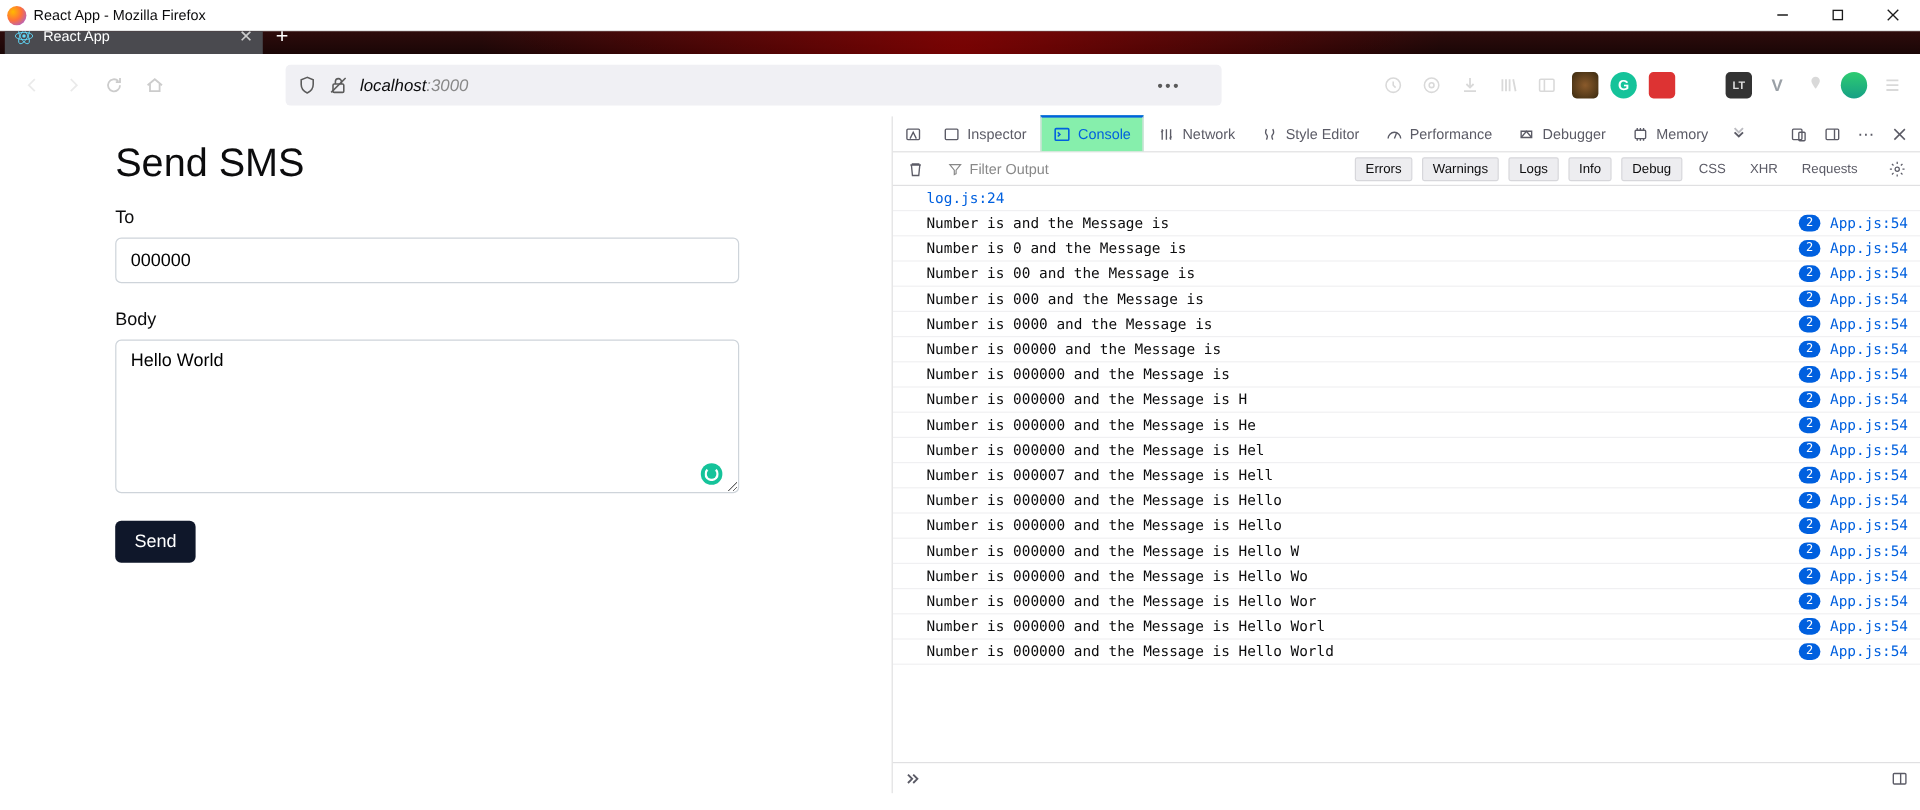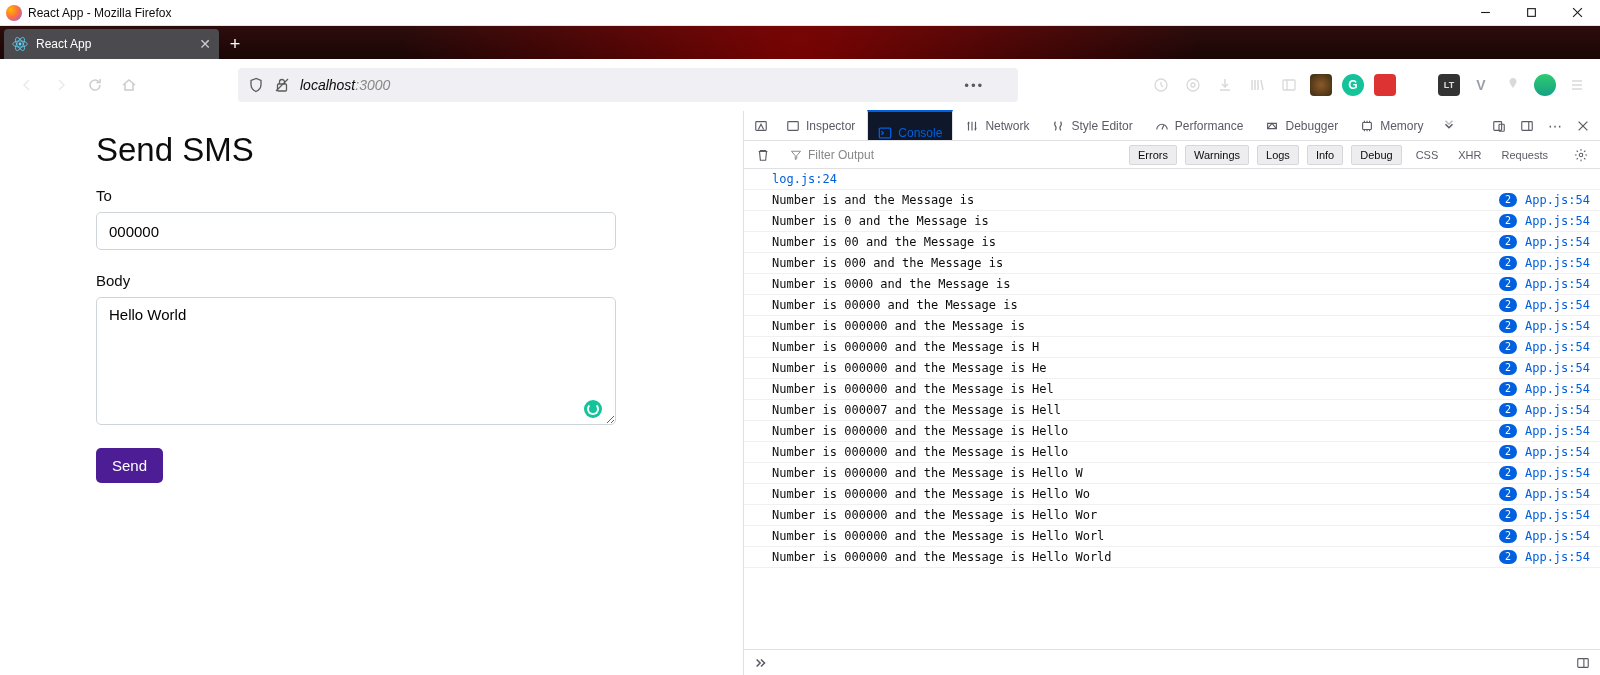--- a/index.html
+++ b/index.html
@@ -8,21 +8,21 @@
     
     .titlebar { height: 26px; display: flex; align-items: center; justify-content: space-between; padding: 0 0 0 6px; background: #fff; border-bottom: 1px solid #e5e5e5; }
     .titlebar-left { display: flex; align-items: center; gap: 6px; }
     .ff-logo { width: 16px; height: 16px; border-radius: 50%; background: radial-gradient(circle at 30% 30%, #ffb900 0%, #ff7139 45%, #9059ff 100%); }
     .title-text { font-size: 12px; }
     .win-btns { display: flex; }
     .win-btn { width: 46px; height: 26px; display: flex; align-items: center; justify-content: center; color: #1b1b1b; font-size: 12px; }
     .win-btn svg { width: 11px; height: 11px; }
 
     
-    .tabstrip { height: 33px; background: linear-gradient(#2e0c0c,#1a0606); display: flex; align-items: flex-end; position: relative; overflow: hidden; }
+    .tabstrip { height: 19px; background: linear-gradient(#2e0c0c,#1a0606); display: flex; align-items: flex-end; position: relative; overflow: hidden; }
     .tabstrip::before { content:""; position:absolute; inset:0; background: radial-gradient(circle at 50% 120%, rgba(180,0,0,0.6), transparent 50%); }
     .browser-tab { position: relative; height: 30px; width: 215px; margin-left: 4px; background: #4a4a4f; color: #fff; display: flex; align-items: center; padding: 0 8px; border-radius: 4px 4px 0 0; gap: 8px; font-size: 12px; }
     .react-logo { width: 16px; height: 16px; }
     .tab-close { margin-left: auto; font-size: 14px; color: #ccc; }
     .newtab { width: 32px; height: 30px; display: flex; align-items: center; justify-content: center; color: #fff; font-size: 18px; }
 
     
     .navbar { height: 52px; position: relative; display: flex; align-items: center; padding: 0 8px; gap: 4px; overflow: hidden; }
     .navbar-bg { position: absolute; inset: 0; background: #1a0606; }
     .navbar-bg::before { content:""; position:absolute; inset:0; background:
@@ -48,28 +48,28 @@
     .content { display: flex; height: calc(675px - 26px - 33px - 52px); }
     .page { flex: 1 1 auto; padding: 20px 60px 20px 96px; }
     .page h1 { font-size: 33px; font-weight: 500; margin-bottom: 18px; }
     .form-label { font-size: 15px; margin-bottom: 8px; display: block; }
     .form-input, .form-textarea { width: 520px; border: 1px solid #ced4da; border-radius: 5px; background: #fff; font-size: 15px; padding: 8px 12px; font-family: inherit; }
     .form-input { height: 38px; margin-bottom: 22px; }
     .form-textarea { height: 128px; resize: both; margin-bottom: 4px; position: relative; }
     .textarea-wrap { position: relative; width: 520px; margin-bottom: 16px; }
     .grammarly { position: absolute; right: 14px; bottom: 14px; width: 18px; height: 18px; border-radius: 50%; background: #15c39a; display:flex; align-items:center; justify-content:center; }
     .grammarly::after { content:""; width:8px; height:8px; border:2px solid #fff; border-top-color:transparent; border-radius:50%; }
-    .send-btn { background: #4c1d95; color: #fff; border: none; border-radius: 5px; padding: 9px 16px; font-size: 15px; cursor: pointer; }
+    .send-btn { background: #0f172a; color: #fff; border: none; border-radius: 5px; padding: 9px 16px; font-size: 15px; cursor: pointer; }
 
     
     .devtools { flex: 0 0 857px; border-left: 1px solid #e0e0e2; display: flex; flex-direction: column; background: #fff; font-size: 12px; }
     .dt-tabs { height: 30px; display: flex; align-items: center; border-bottom: 1px solid #e0e0e2; padding: 0 4px; gap: 2px; }
     .dt-tab { display: flex; align-items: center; gap: 6px; padding: 0 10px; height: 30px; color: #5b5b66; cursor: pointer; white-space: nowrap; }
     .dt-tab svg { width: 14px; height: 14px; }
-    .dt-tab.active { color: #0060df; border-top: 2px solid #0060df; border-left:1px solid #e0e0e2; border-right:1px solid #e0e0e2; background:#0f172a; margin-top:-1px;align-items:flex-end; }
+    .dt-tab.active { color: #0060df; border-top: 2px solid #0060df; border-left:1px solid #e0e0e2; border-right:1px solid #e0e0e2; background:#86efac; margin-top:-1px; }
     .dt-tabs .spacer { flex: 1; }
     .dt-ctrl { width: 26px; height: 26px; display: flex; align-items: center; justify-content: center; color: #5b5b66; }
     .dt-ctrl svg { width: 14px; height: 14px; }
 
     .dt-filterbar { height: 28px; display: flex; align-items: center; border-bottom: 1px solid #e0e0e2; padding: 0 6px; gap: 8px; }
     .trash { color: #5b5b66; }
     .filter-input { flex: 0 0 200px; color: #888; font-size: 12px; display:flex; align-items:center; gap:6px; padding:0 6px; }
     .filterbar-spacer { flex: 1; }
     .level-btn { font-size: 11px; padding: 3px 8px; background: #ededf0; border: 1px solid #d7d7db; border-radius: 2px; color: #0c0c0d; }
     .extra-filter { font-size: 11px; color: #5b5b66; padding: 0 6px; }

